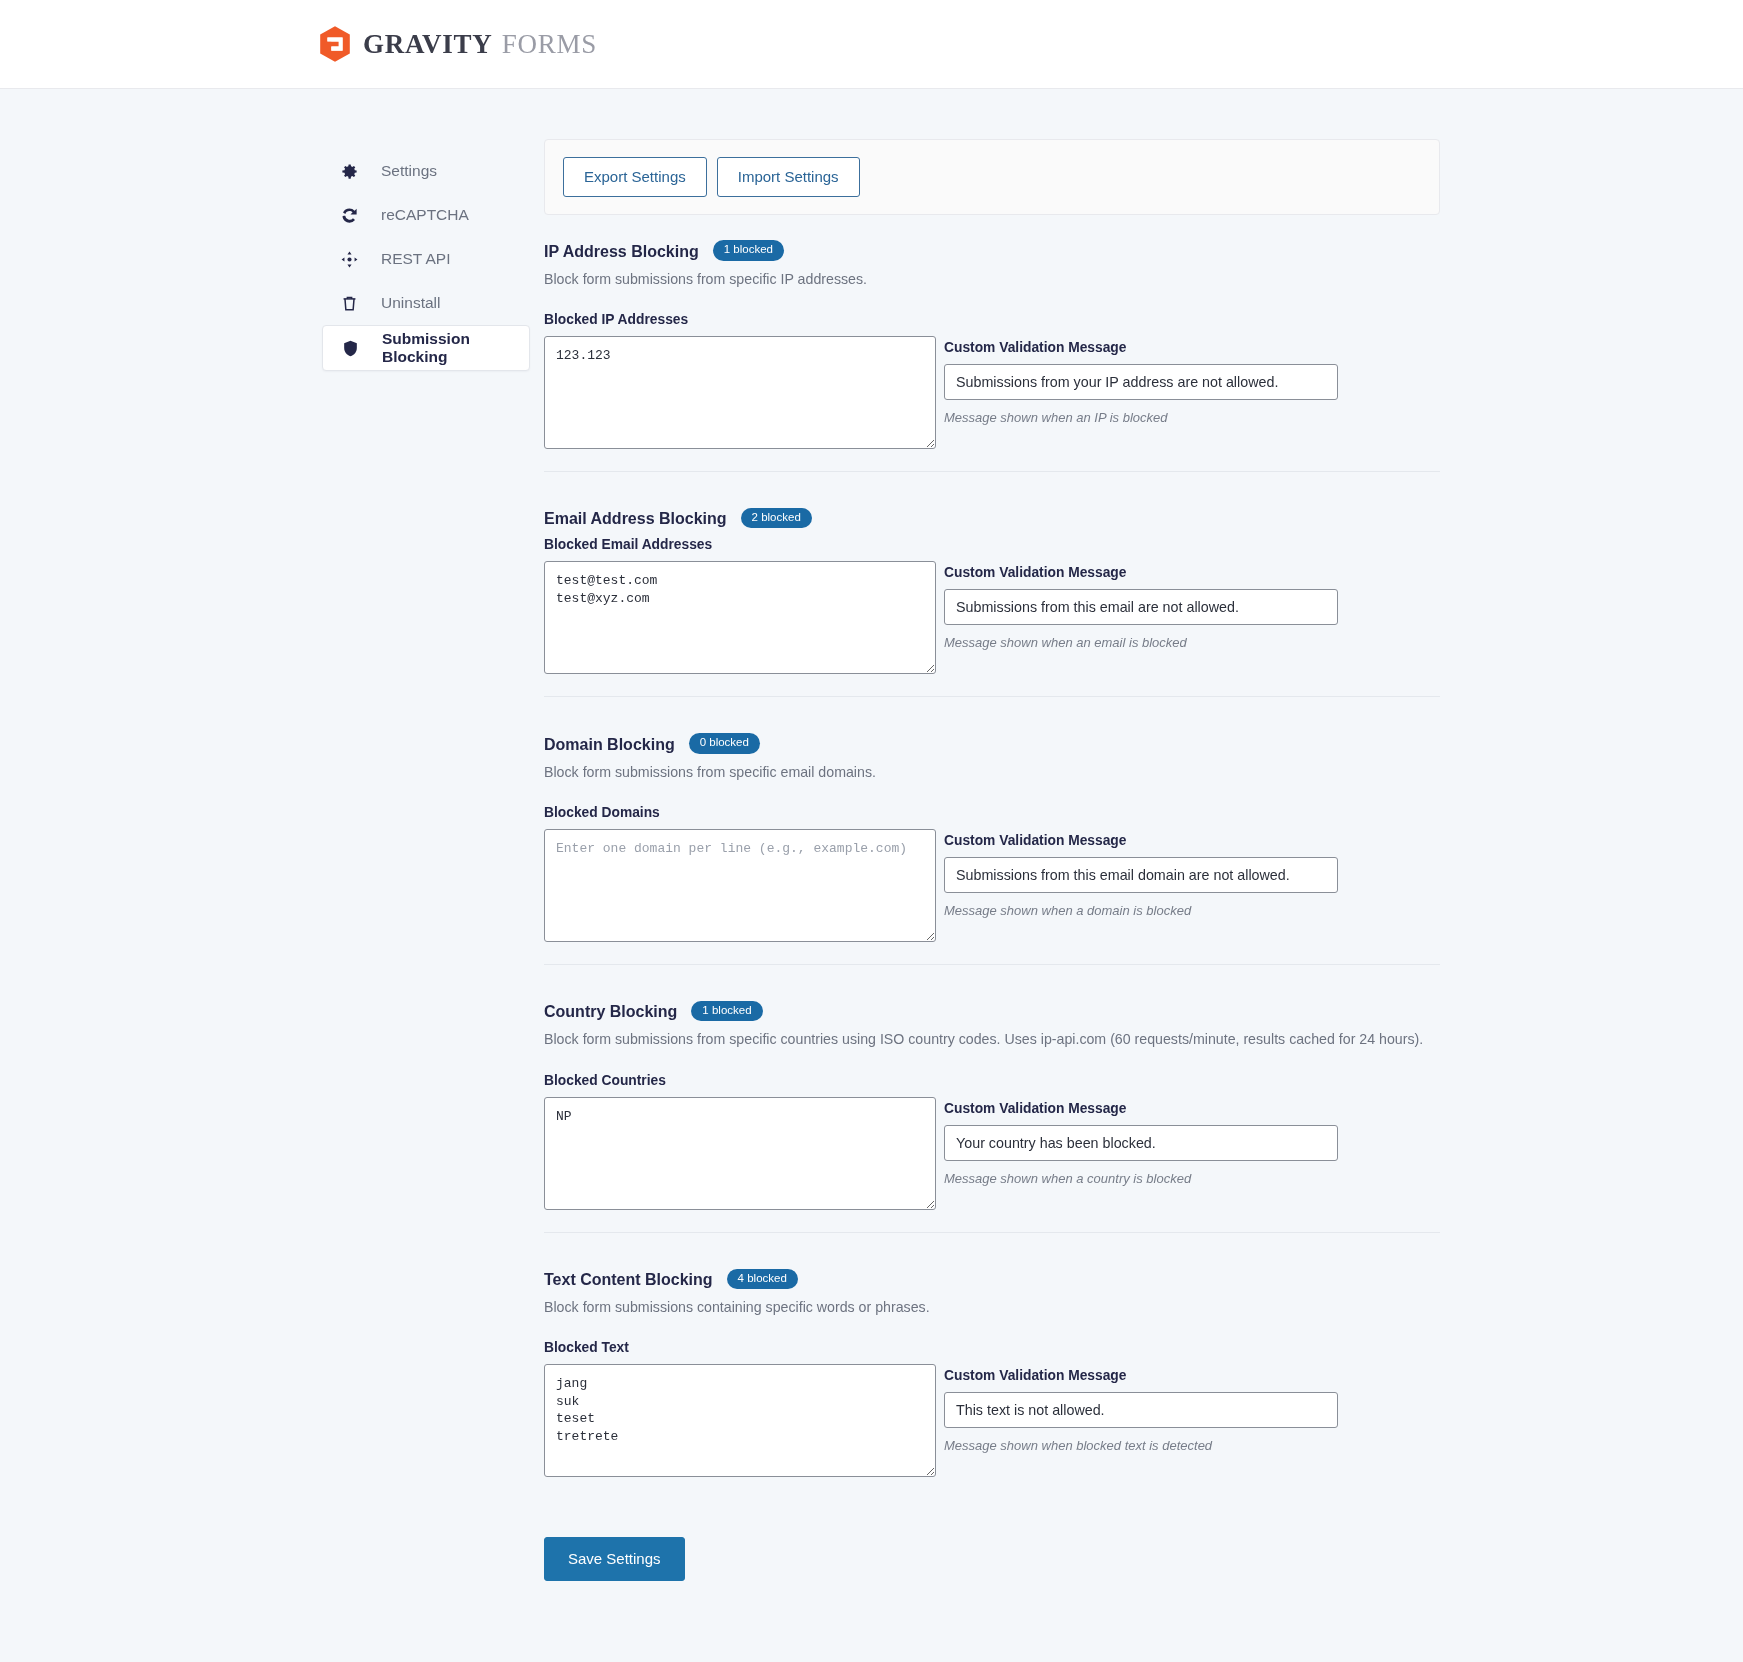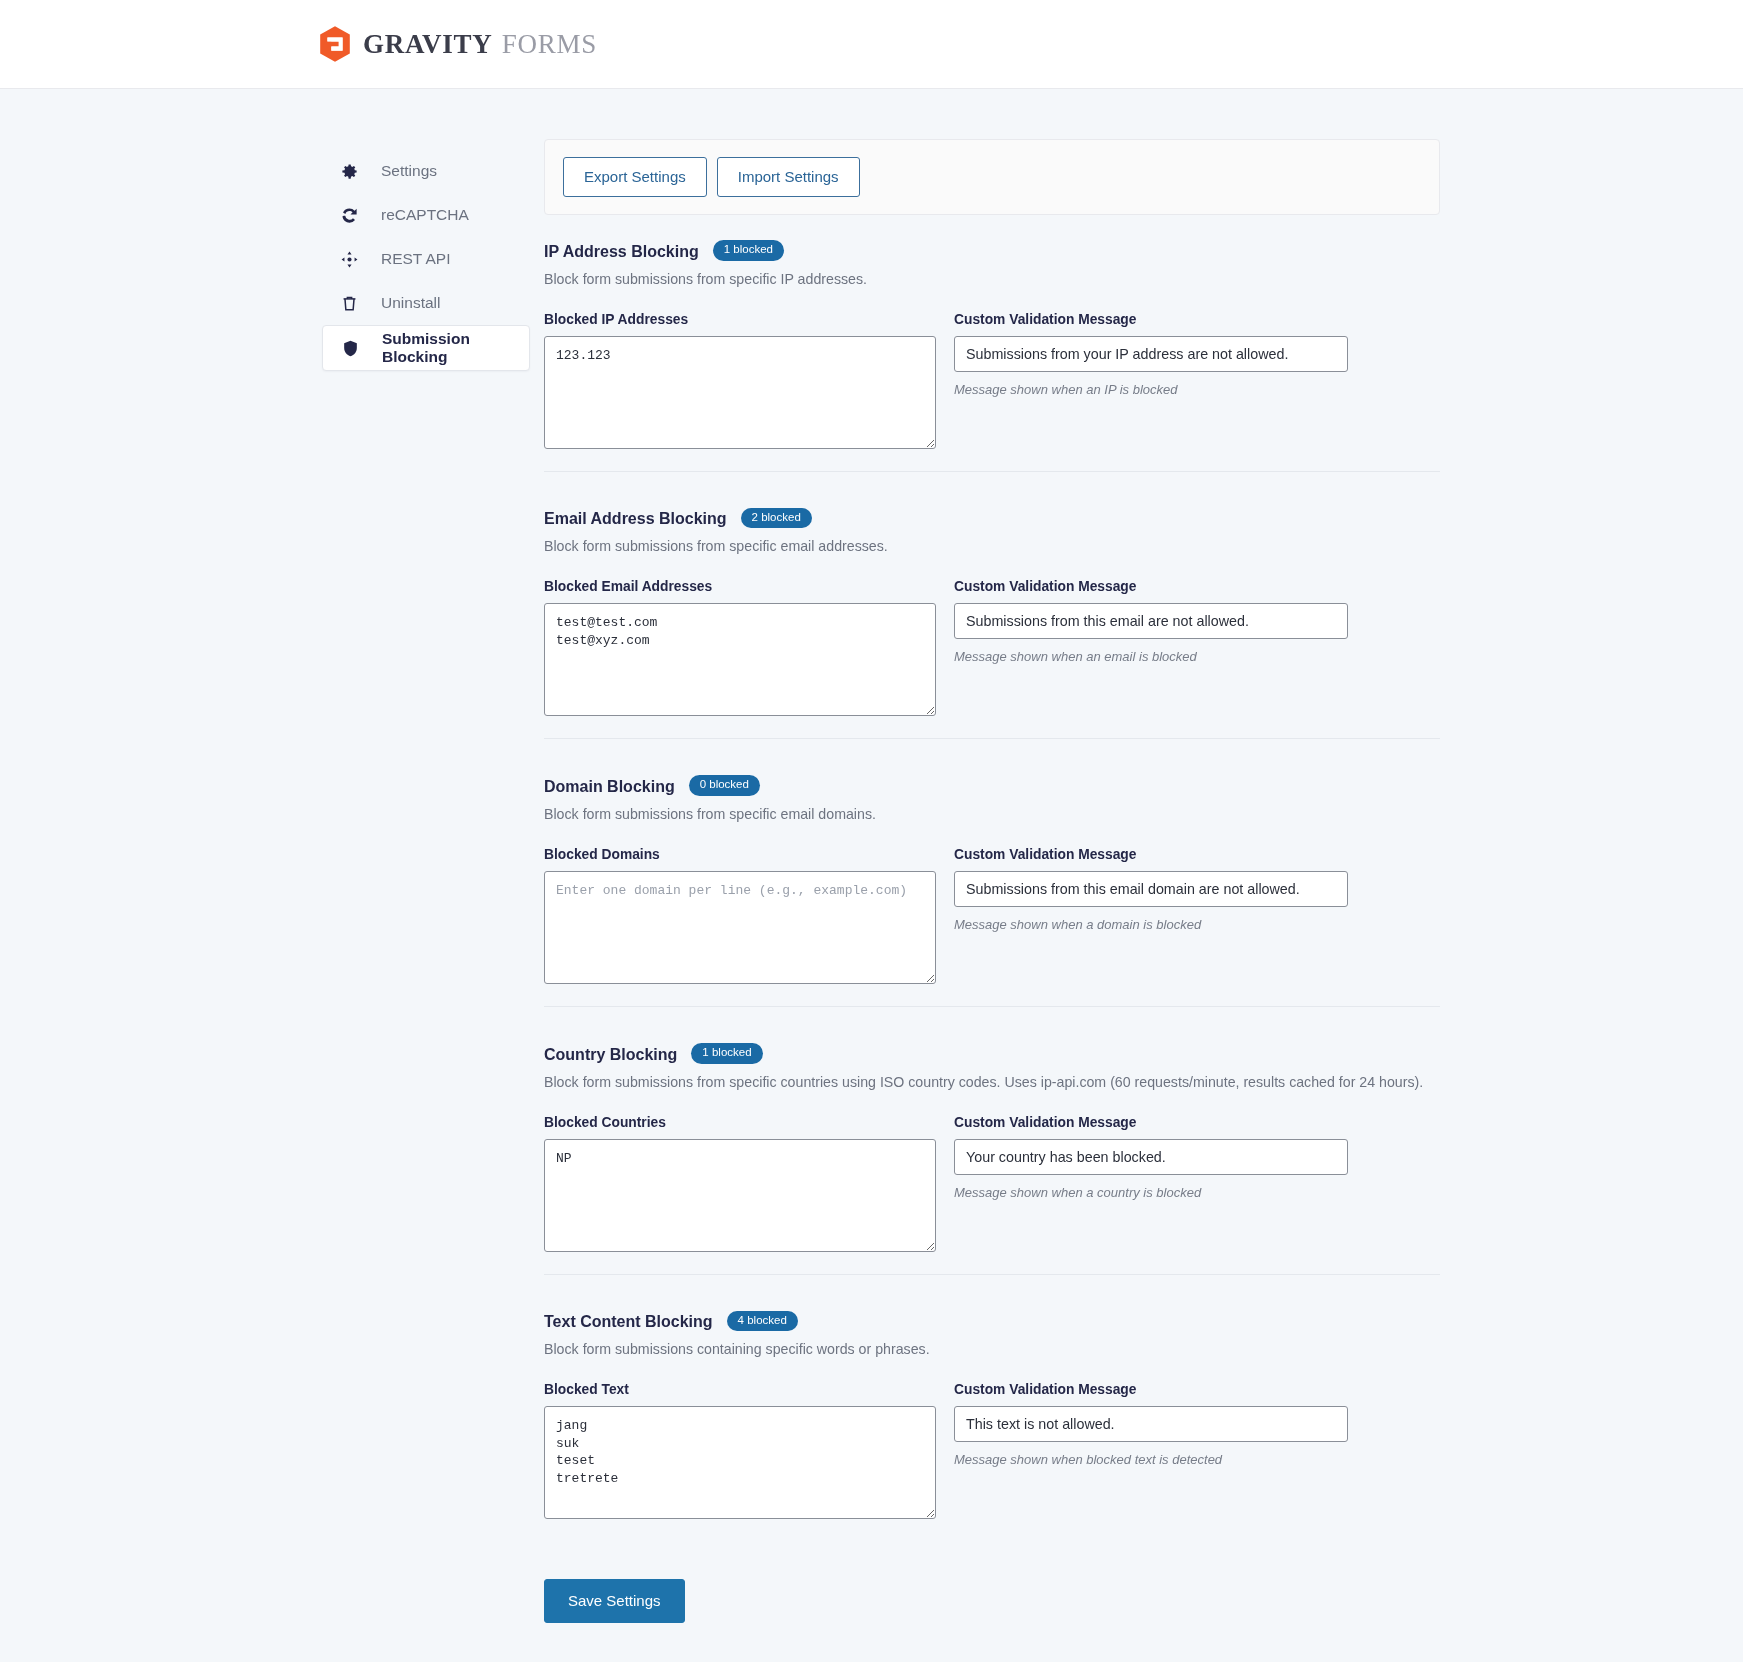--- a/index.html
+++ b/index.html
@@ -118,21 +118,21 @@
     line-height: 1;
     white-space: nowrap;
   }
   .sec-desc {
     font-size: 14.2px;
     color: #6d7380;
     margin-bottom: 23px;
     line-height: 1.35;
   }
 
-  .cols { display: flex; gap: 18px; }
+  .cols { display: flex; gap: 8px; align-items: center; }
   .col-left { width: 392px; flex: 0 0 392px; }
   .col-right { width: 394px; flex: 0 0 394px; }
 
   .field-label {
     font-size: 13.8px;
     font-weight: 700;
     color: #242748;
     margin-bottom: 9px;
     display: block;
   }
@@ -280,21 +280,20 @@
           <div class="hint">Message shown when an IP is blocked</div>
         </div>
       </div>
     </div>
 
     <div class="section">
       <div class="sec-head">
         <span class="sec-title">Email Address Blocking</span>
         <span class="badge">2 blocked</span>
       </div>
-      <div class="sec-desc">Block form submissions from specific email addresses.</div>
       <div class="cols">
         <div class="col-left">
           <label class="field-label">Blocked Email Addresses</label>
           <textarea class="ta" placeholder="" style="">test@test.com
 test@xyz.com</textarea>
         </div>
         <div class="col-right">
           <label class="field-label">Custom Validation Message</label>
           <input class="ti" type="text" value="Submissions from this email are not allowed." style="">
           <div class="hint">Message shown when an email is blocked</div>

